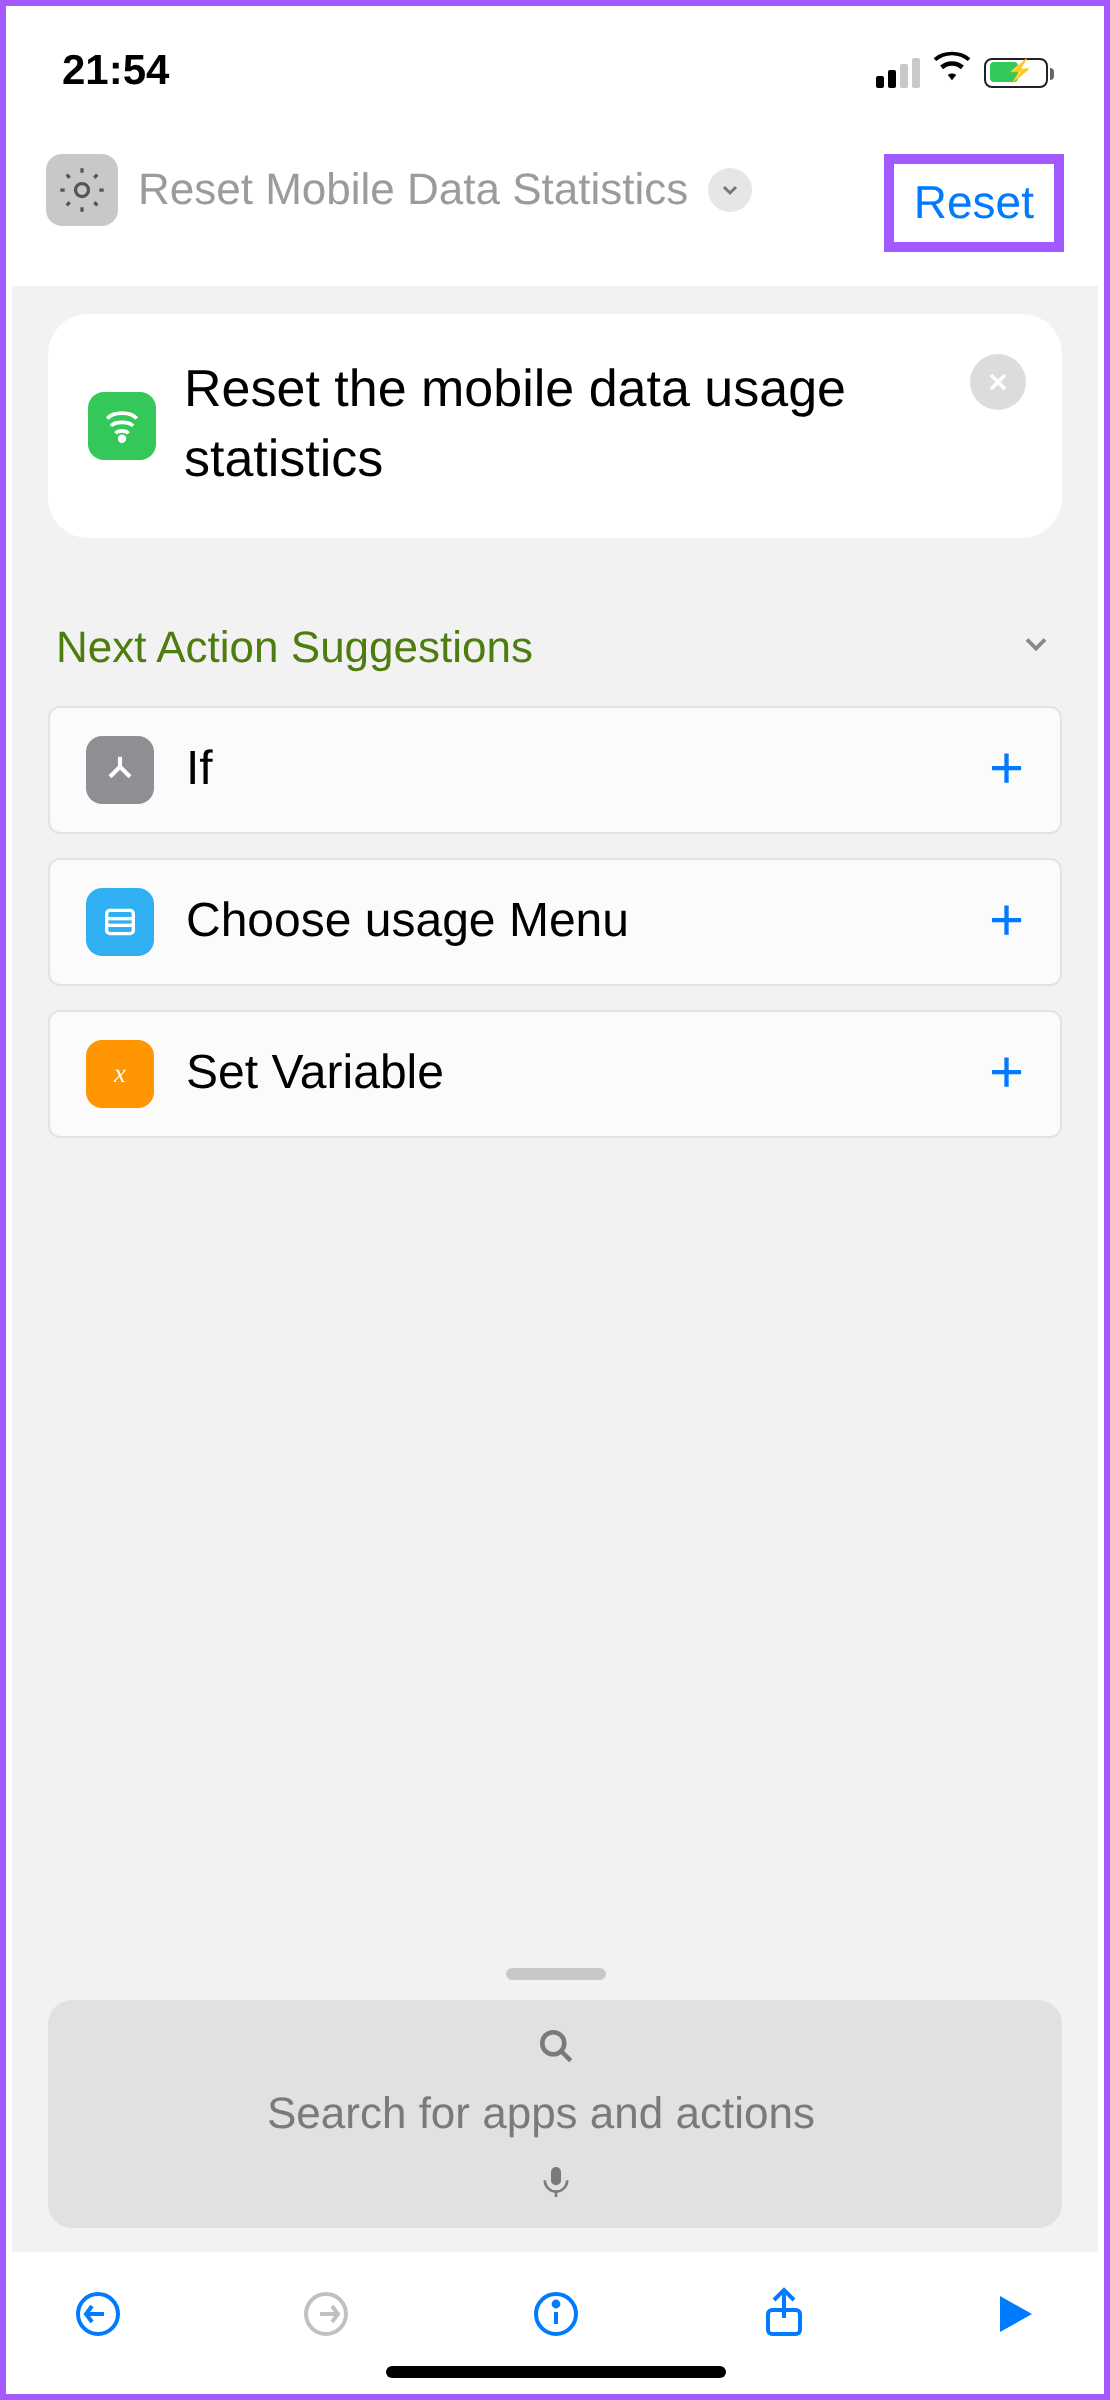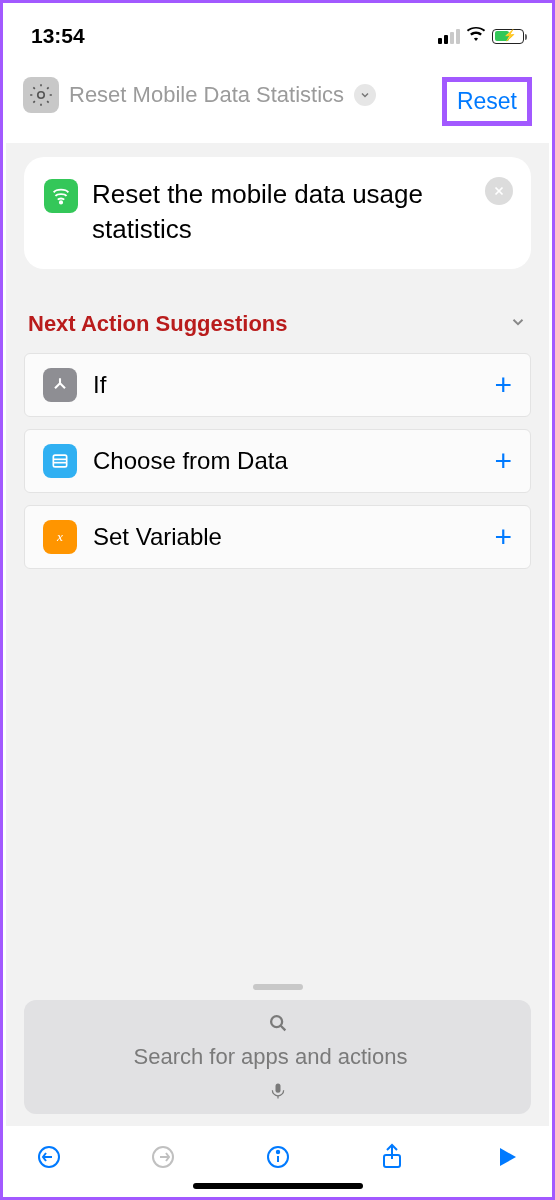--- a/index.html
+++ b/index.html
@@ -89,21 +89,21 @@
       left: 3px;
       right: 3px;
       overflow: hidden;
     }
 
     .action-card {
       background: #fff;
       border-radius: 20px;
       padding: 20px 20px 22px 20px;
       display: flex;
-      align-items: flex-start;
+      align-items: center;
       gap: 14px;
       position: relative;
     }
     .action-icon-cellular {
       width: 34px; height: 34px;
       border-radius: 8px;
       background: #34c759;
       display: flex; align-items: center; justify-content: center;
       flex-shrink: 0;
       margin-top: 2px;
@@ -128,21 +128,21 @@
     .action-remove svg { width: 14px; height: 14px; }
 
     .suggestions-header {
       display: flex;
       align-items: center;
       justify-content: space-between;
       margin-top: 42px;
       margin-bottom: 16px;
       padding: 0 4px;
     }
-    .suggestions-label { color: #b91c1c; font-size: 22px; font-weight: 700; }
+    .suggestions-label { color: #4d7c0f; font-size: 22px; font-weight: 400; }
     .suggestions-chev svg { width: 18px; height: 18px; color: #888; }
 
     .suggestion-row {
       background: #fbfbfb;
       border: 1px solid #e3e3e3;
       border-radius: 6px;
       padding: 14px 18px;
       display: flex;
       align-items: center;
       gap: 16px;
@@ -206,21 +206,21 @@
       bottom: 8px; left: 50%; transform: translateX(-50%);
       width: 170px; height: 6px;
       background: #000;
       border-radius: 3px;
     }
   </style>
 </head>
 <body>
 
 <div class="status-bar">
-  <div class="status-time">13:54</div>
+  <div class="status-time">21:54</div>
   <div class="status-icons">
     <span class="signal-bars">
       <span class="b1"></span>
         <span class="b2"></span>
         <span class="b3"></span>
         <span class="b4"></span>
     </span>
     <span class="wifi-icon">
       <svg viewBox="0 0 24 24" width="20" height="20" fill="#000">
           <path d="M12 20.5l2.5-3.1c-.7-.6-1.6-.9-2.5-.9s-1.8.3-2.5.9L12 20.5zm-5.3-6.6c1.5-1.3 3.3-2 5.3-2s3.8.7 5.3 2l1.8-2.2C17 10 14.6 9.1 12 9.1s-5 .9-7.1 2.6l1.8 2.2zM12 5.5c3.6 0 6.9 1.3 9.5 3.5L23 7.3C20 4.8 16.2 3.5 12 3.5S4 4.8 1 7.3l1.5 1.7C5.1 6.8 8.4 5.5 12 5.5z"></path>
@@ -288,21 +288,21 @@
   </div>
 
   <div class="suggestion-row">
     <div class="s-icon menu">
       <svg viewBox="0 0 24 24" fill="none" stroke="#fff" stroke-width="2">
           <rect x="4" y="5" width="16" height="14" rx="2"></rect>
           <line x1="4" y1="10" x2="20" y2="10"></line>
           <line x1="4" y1="14" x2="20" y2="14"></line>
         </svg>
     </div>
-    <div class="s-label">Choose from Data</div>
+    <div class="s-label">Choose usage Menu</div>
     <div class="s-plus">+</div>
   </div>
 
   <div class="suggestion-row">
     <div class="s-icon var">
       <svg viewBox="0 0 24 24" fill="#fff">
           <text x="12" y="17" text-anchor="middle" font-size="16" font-style="italic" font-family="serif">x</text>
         </svg>
     </div>
     <div class="s-label">Set Variable</div>

